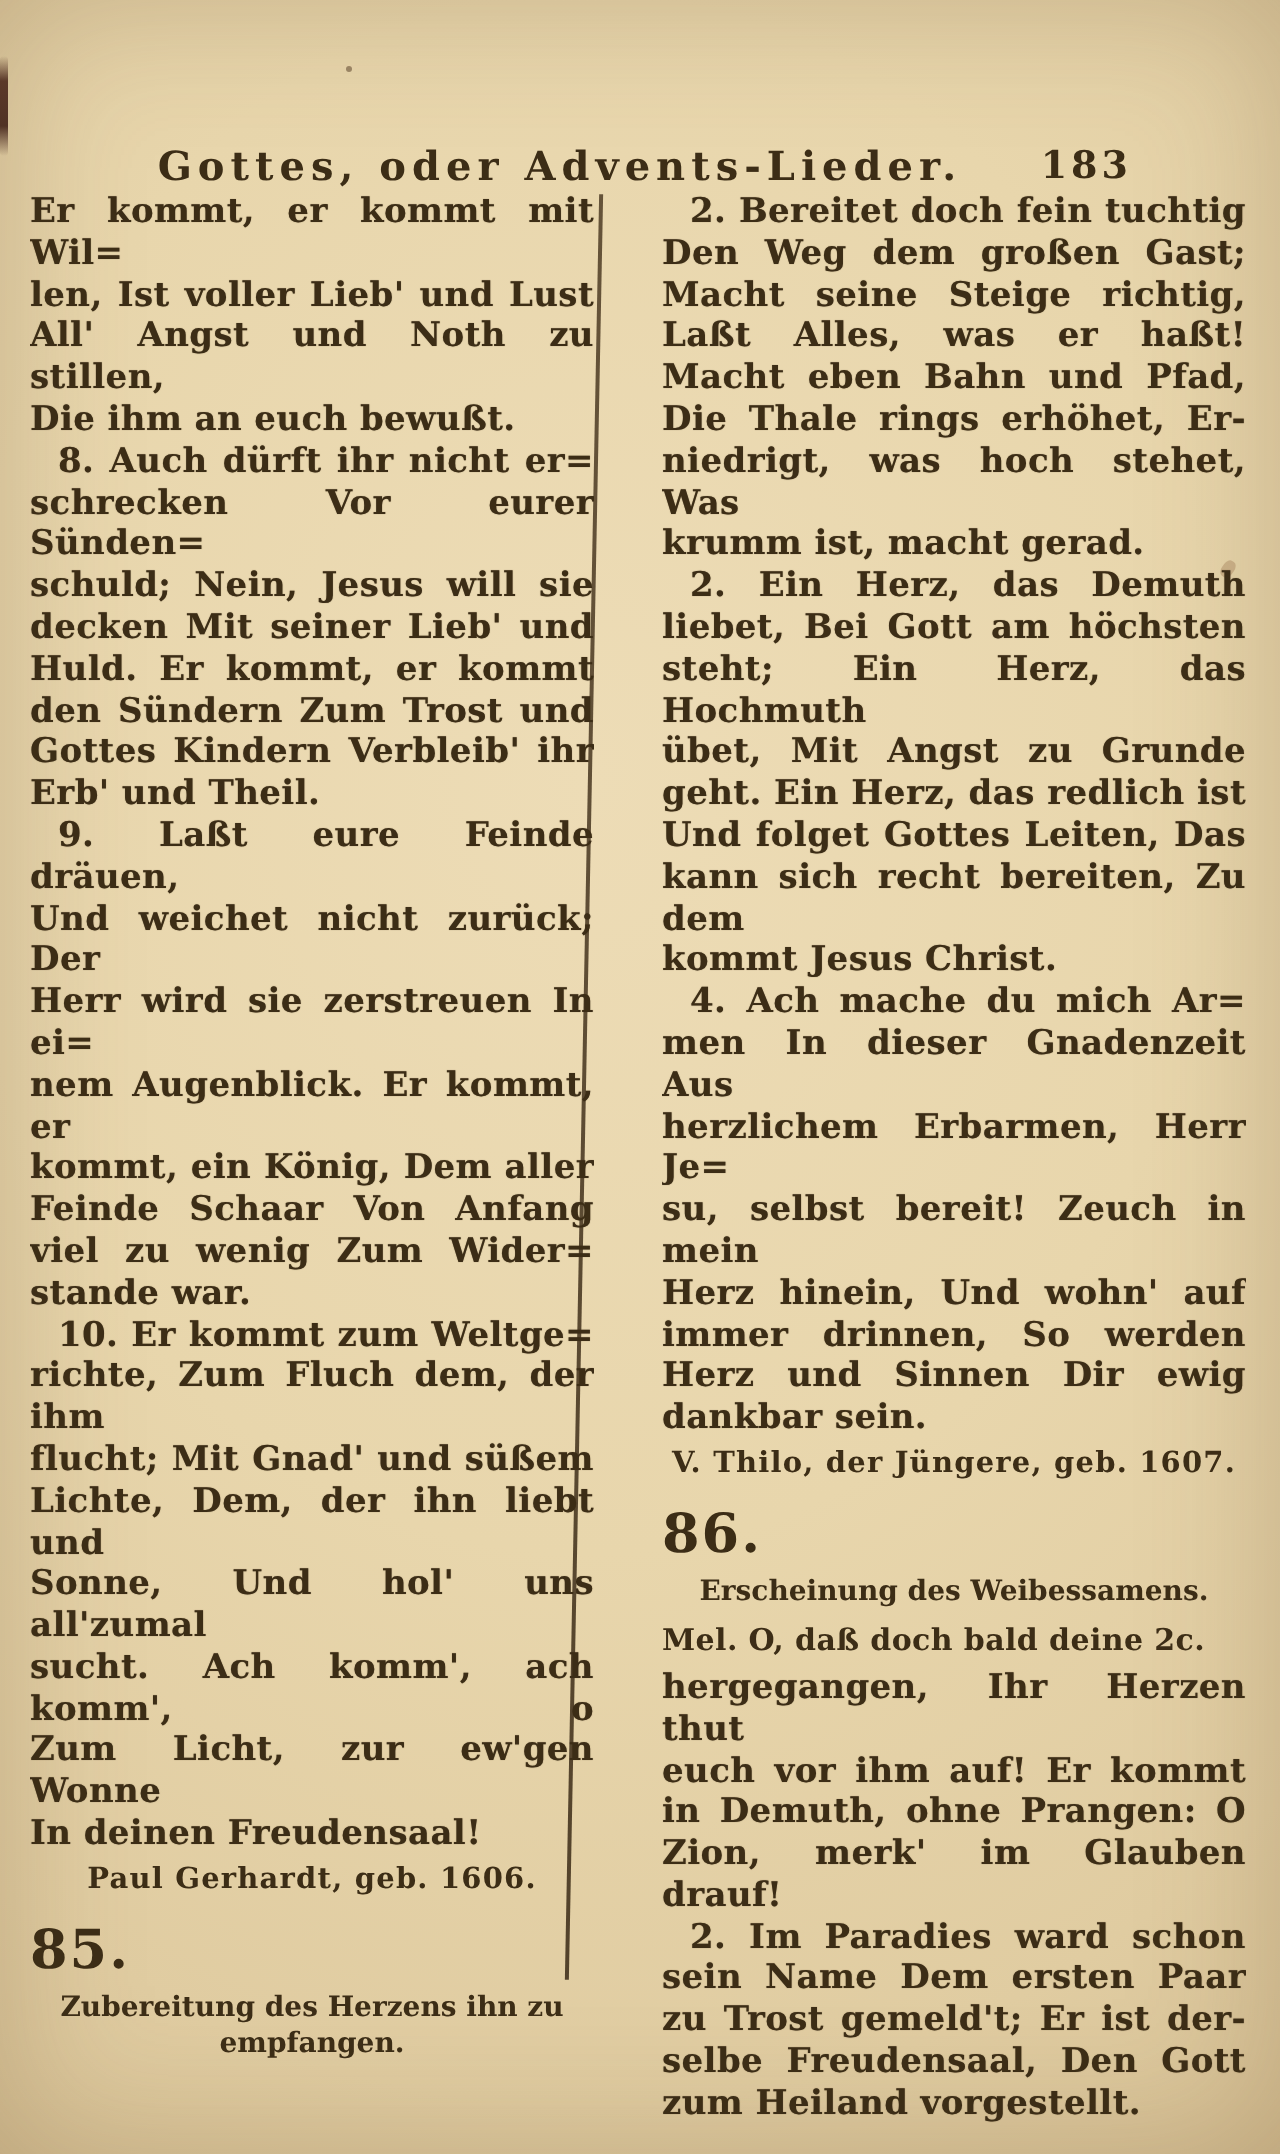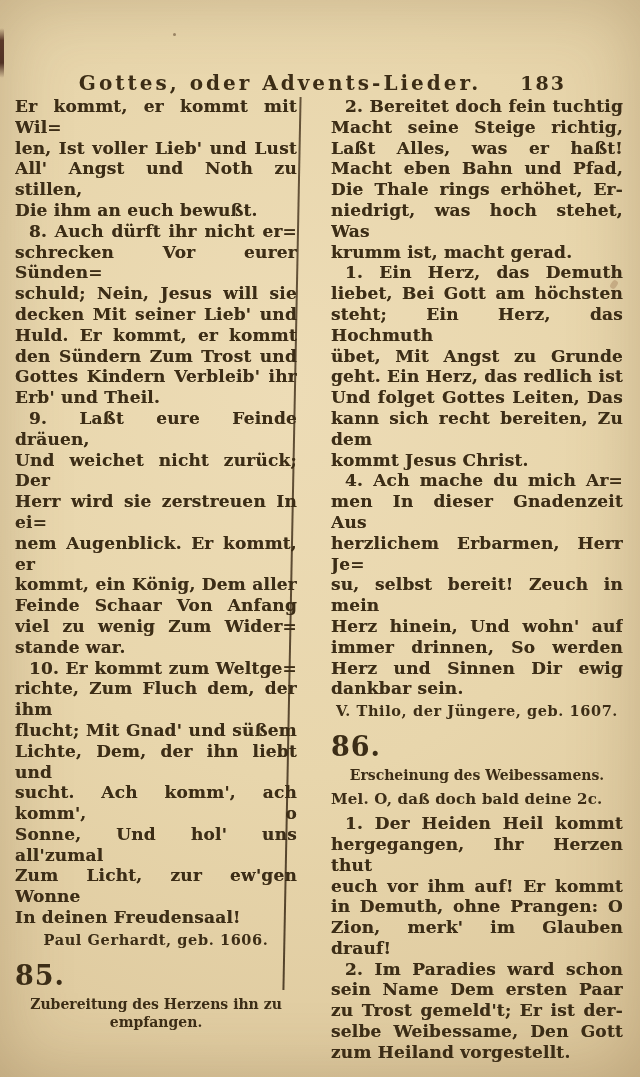--- a/index.html
+++ b/index.html
@@ -103,44 +103,45 @@
         <div class="line">kommt, ein König, Dem aller</div>
         <div class="line">Feinde Schaar Von Anfang</div>
         <div class="line">viel zu wenig Zum Wider=</div>
         <div class="line endline">stande war.</div>
       </div>
       <div class="block stanza">
         <div class="line vstart">10. Er kommt zum Weltge=</div>
         <div class="line">richte, Zum Fluch dem, der ihm</div>
         <div class="line">flucht; Mit Gnad' und süßem</div>
         <div class="line">Lichte, Dem, der ihn liebt und</div>
+        <div class="line">Sonne, Und hol' uns all'zumal</div>
         <div class="line">sucht. Ach komm', ach komm', o</div>
-        <div class="line">Sonne, Und hol' uns all'zumal</div>
         <div class="line">Zum Licht, zur ew'gen Wonne</div>
         <div class="line endline">In deinen Freudensaal!</div>
       </div>
       <div class="block attribution">Paul Gerhardt, geb. 1606.</div>
       <div class="block hymn_number">85.</div>
       <div class="block subtitle">
         <div class="line">Zubereitung des Herzens ihn zu</div>
         <div class="line">empfangen.</div>
       </div>
     </div>
   <div class="col col-right" id="col-right">
       <div class="block stanza">
         <div class="line vstart">2. Bereitet doch fein tuchtig</div>
+        <div class="line">Den Weg dem großen Gast;</div>
         <div class="line">Macht seine Steige richtig,</div>
         <div class="line">Laßt Alles, was er haßt!</div>
         <div class="line">Macht eben Bahn und Pfad,</div>
         <div class="line">Die Thale rings erhöhet, Er-</div>
         <div class="line">niedrigt, was hoch stehet, Was</div>
         <div class="line endline">krumm ist, macht gerad.</div>
       </div>
       <div class="block stanza">
-        <div class="line vstart">1. Ein Herz, das Demuth</div>
+        <div class="line vstart">2. Ein Herz, das Demuth</div>
         <div class="line">liebet, Bei Gott am höchsten</div>
         <div class="line">steht; Ein Herz, das Hochmuth</div>
         <div class="line">übet, Mit Angst zu Grunde</div>
         <div class="line">geht. Ein Herz, das redlich ist</div>
         <div class="line">Und folget Gottes Leiten, Das</div>
         <div class="line">kann sich recht bereiten, Zu dem</div>
         <div class="line endline">kommt Jesus Christ.</div>
       </div>
       <div class="block stanza">
         <div class="line vstart">4. Ach mache du mich Ar=</div>
@@ -152,27 +153,26 @@
         <div class="line">Herz und Sinnen Dir ewig</div>
         <div class="line endline">dankbar sein.</div>
       </div>
       <div class="block attribution">V. Thilo, der Jüngere, geb. 1607.</div>
       <div class="block hymn_number">86.</div>
       <div class="block subtitle">
         <div class="line">Erscheinung des Weibessamens.</div>
       </div>
       <div class="block melody">Mel. O, daß doch bald deine 2c.</div>
       <div class="block stanza">
-        <div class="line vstart">1. Der Heiden Heil kommt</div>
         <div class="line">hergegangen, Ihr Herzen thut</div>
         <div class="line">euch vor ihm auf! Er kommt</div>
         <div class="line">in Demuth, ohne Prangen: O</div>
         <div class="line endline">Zion, merk' im Glauben drauf!</div>
       </div>
       <div class="block stanza">
         <div class="line vstart">2. Im Paradies ward schon</div>
         <div class="line">sein Name Dem ersten Paar</div>
         <div class="line">zu Trost gemeld't; Er ist der-</div>
-        <div class="line">selbe Weibessame, Den Gott</div>
+        <div class="line">selbe Freudensaal, Den Gott</div>
         <div class="line endline">zum Heiland vorgestellt.</div>
       </div>
     </div>
 </div>
 
 </body></html>

